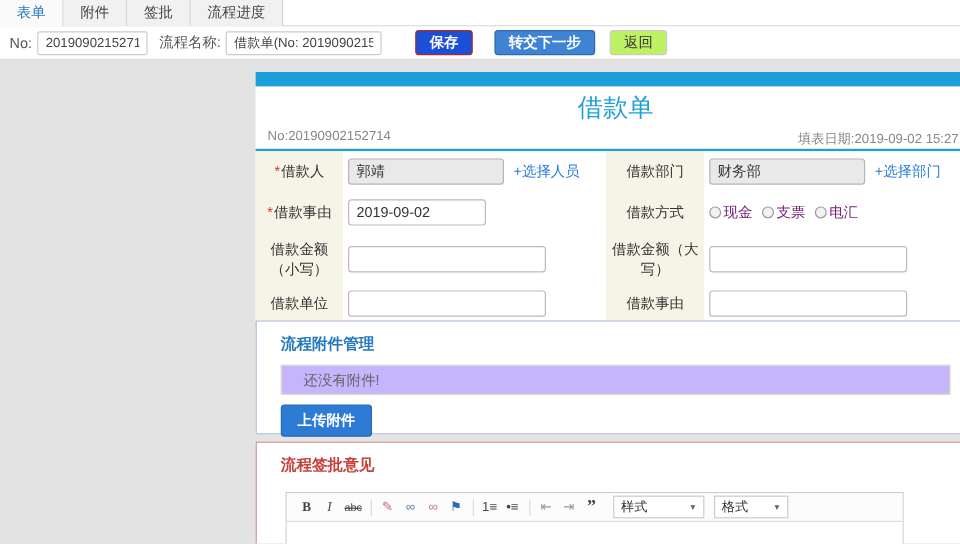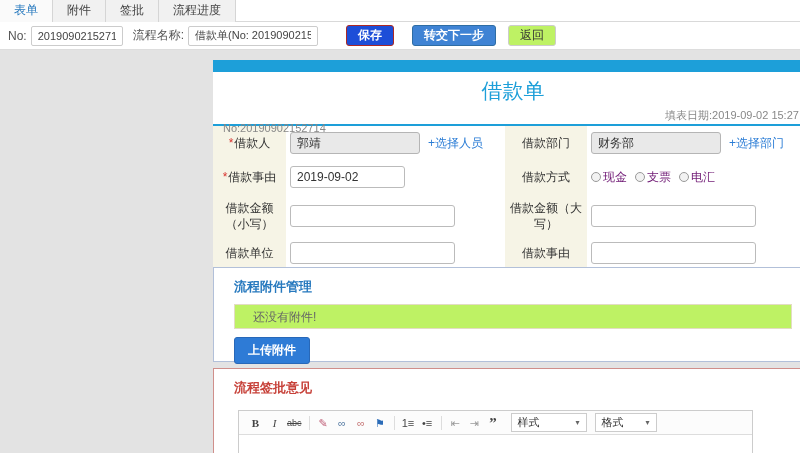--- a/index.html
+++ b/index.html
@@ -33,21 +33,21 @@
   .btn.red  { background:#1d4ed8; border-color:#ac2925; color:#fff; margin-right:18px; }
   .btn.blue { background:#3f83d4; border-color:#2e6da4; color:#fff; margin-right:12px; }
   .btn.plain{ background:#bef264; border-color:#ccc; color:#333; font-weight:normal; }
 
   
   .form-card { position:absolute; left:213px; top:60px; width:600px; background:#fff; }
   .blue-bar { height:12px; background:#1d9fd9; }
   .doc-title { text-align:center; font-size:21px; color:#1d9fd9; font-weight:normal;
                line-height:30px; padding-top:4px; }
   .doc-meta { position:relative; height:18px; font-size:11px; color:#888; }
-  .doc-no { position:absolute; left:10px; top:16px; }
+  .doc-no { position:absolute; left:10px; top:2px; }
   .doc-date { position:absolute; left:452px; top:2px; white-space:nowrap; }
 
   .form-table { display:grid; grid-template-columns:73px 219px 82px 226px;
                 grid-template-rows:34px 34px 44px 30px;
                 border-top:2px solid #1d9fd9; border-bottom:5px solid #1d9fd9; }
   .cell { display:flex; align-items:center; }
   .lab { background:#f6f4e6; justify-content:center; text-align:center;
          font-size:12px; color:#333; padding:0 5px; line-height:16px; flex-wrap:wrap; }
   .req { color:#d9332e; margin-right:1px; }
   .inp-cell { background:#fff; padding-left:4px; }
@@ -59,21 +59,21 @@
   .radio-item { display:inline-flex; align-items:center; margin-right:8px; cursor:pointer; }
   .rb { width:10px; height:10px; border-radius:50%; border:1px solid #999;
         background:#f2f2f2; margin-right:2px; }
   .rlbl { font-size:12px; color:#701a75; }
 
   
   .attach-card { position:absolute; left:213px; top:267px; width:600px; height:95px;
                  background:#fff; border:1px solid #b2c0d9; }
   .sec-head-blue { font-size:13px; font-weight:bold; color:#2779be; padding:10px 0 0 20px; }
   .empty-box { margin:8px 20px 0 20px; height:25px; line-height:24px;
-               background:#bef264; border:1px solid #e3dcc3; padding-left:18px;
+               background:#c4b5fd; border:1px solid #e3dcc3; padding-left:18px;
                font-size:12px; color:#666; }
   .upload-btn { display:inline-block; margin:8px 0 0 20px; background:#2e7bd6;
                 border:1px solid #2868b8; color:#fff; font-size:12px; font-weight:bold;
                 padding:4px 13px; border-radius:3px; cursor:pointer; font-family:inherit; }
 
   
   .sign-card { position:absolute; left:213px; top:368px; width:600px; height:160px;
                background:#fff; border:1px solid #d08f8b; }
   .sec-head-red { font-size:13px; font-weight:bold; color:#c7423a; padding:10px 0 0 20px; }
   .editor { margin:13px 0 0 24px; width:515px; border:1px solid #ccc; background:#fff; }

